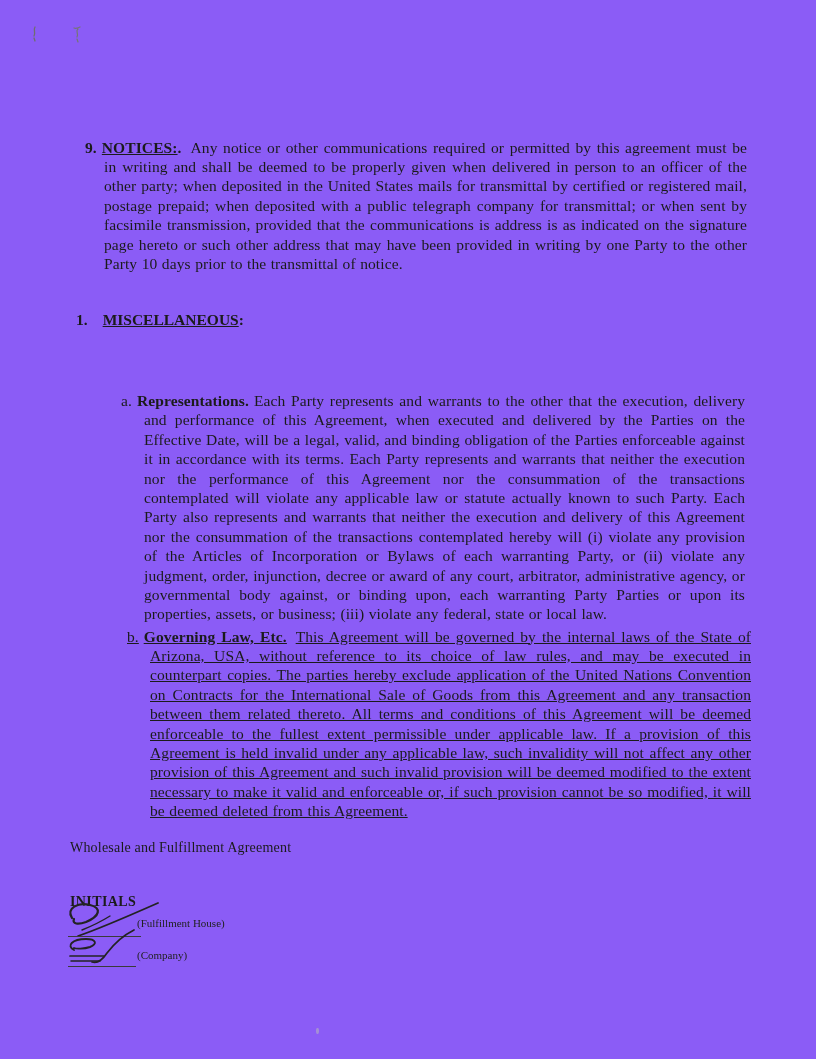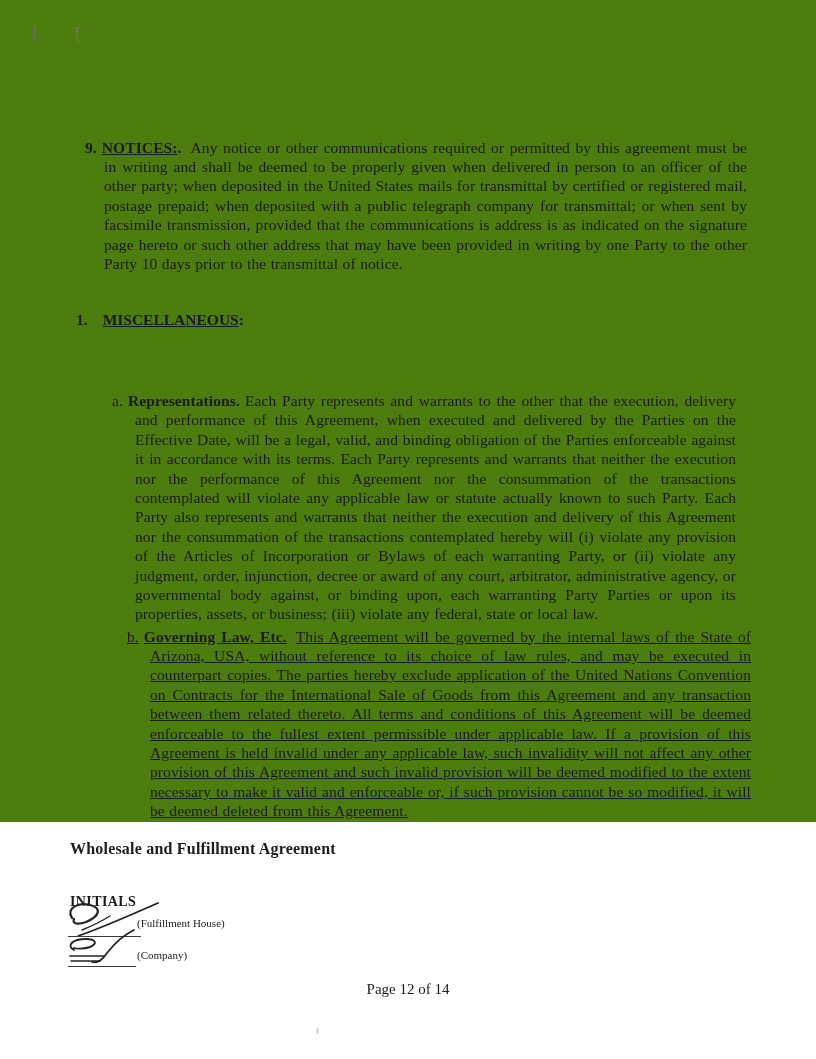--- a/index.html
+++ b/index.html
@@ -5,44 +5,44 @@
   html, body { margin: 0; padding: 0; }
   body {
     width: 816px; height: 1059px;
     background: #ffffff;
     font-family: "Liberation Serif", serif;
     color: #1b1b1b;
     overflow: hidden;
   }
   .page {
     position: relative;
-    width: 816px; height: 822px;
-    background: #4d7c0f;
+    width: 816px; height: 1059px;
+    background: #8b5cf6;
   }
   .para {
     font-size: 15.5px;
     line-height: 19.4px;
     text-align: justify;
     letter-spacing: 0.1px;
     word-spacing: 0.5px;
   }
   .hang9  { padding-left: 19px; text-indent: -19px; }
   .hangSub{ padding-left: 23px; text-indent: -23px; }
   .b  { font-weight: bold; }
   .bu { font-weight: bold; text-decoration: underline; }
   .num-gap   { margin-right: 5px; }
   .head-gap  { margin-right: 9px; }
   .sec9      { position: absolute; left: 85px;  top: 122px; width: 643px; }
   .sec10head { position: absolute; left: 76px;  top: 311px; font-size: 15.5px; }
   .sec10head .secnum { margin-right: 15px; }
-  .subA      { position: absolute; left: 112px; top: 347px; width: 601px; margin-top: 44px; }
+  .subA      { position: absolute; left: 121px; top: 347px; width: 601px; margin-top: 44px; }
   .subB      { position: absolute; left: 127px; top: 611px; width: 601px; text-decoration: underline; }
   .footer-title {
     position: absolute; left: 70px; top: 840px;
-    font-size: 16px; font-weight: bold; letter-spacing: 0.2px;
+    font-size: 14px; font-weight: normal; letter-spacing: 0.2px;
   }
   .footer-initials {
     position: absolute; left: 70px; top: 894px;
     font-size: 14px; font-weight: bold; letter-spacing: 0.4px;
   }
   .sig-line { position: absolute; height: 0; border-top: 1.6px solid #3a3a3a; }
   .sig-line-1 { left: 68px; top: 936px; width: 73px; }
   .sig-line-2 { left: 68px; top: 966px; width: 68px; }
   .sig-label { position: absolute; font-size: 11px; color: #222; }
   .sig-label-1 { left: 137px; top: 917px; }
@@ -98,17 +98,16 @@
 
   <svg class="sig-svg sig-svg-2" width="90" height="46" viewBox="0 0 90 46">
     <path d="M12,24 C4,20 10,13 24,13 C34,13 36,18 28,21 C22,23 14,23 12,22" stroke="#232323" stroke-width="1.9" stroke-linecap="round"></path>
     <path d="M8,30 L42,30" stroke="#232323" stroke-width="1.7" stroke-linecap="round"></path>
     <path d="M9,35 L38,35" stroke="#232323" stroke-width="1.5" stroke-linecap="round"></path>
     <path d="M30,36 C36,38 41,33 45,27 C55,14 64,8 72,4" stroke="#232323" stroke-width="1.7" stroke-linecap="round"></path>
   </svg>
   <div class="sig-line sig-line-2"></div>
   <div class="sig-label sig-label-2">(Company)</div>
 
-  <div class="page-num">Page 12 of 14</div>
 
   <div class="speck-b"></div>
 
 </div>
 
 </body></html>

